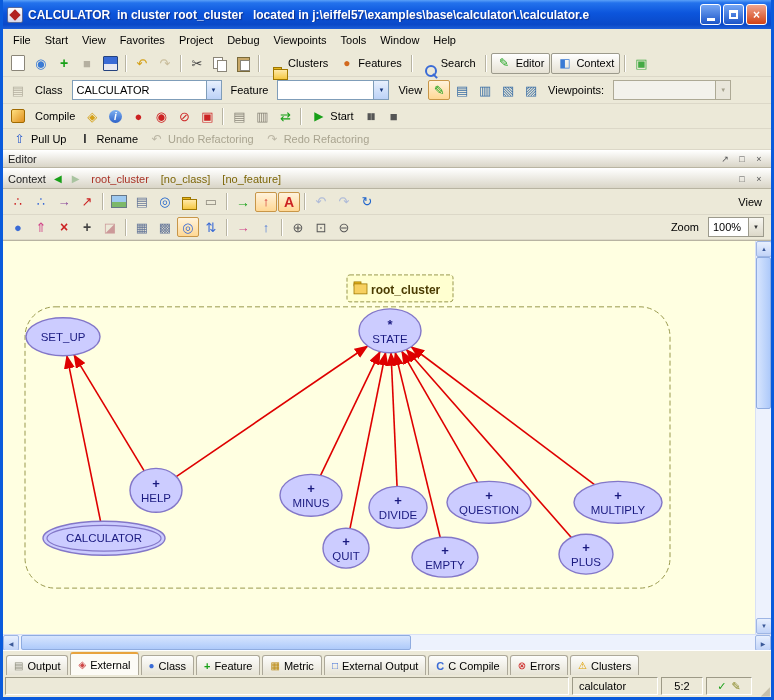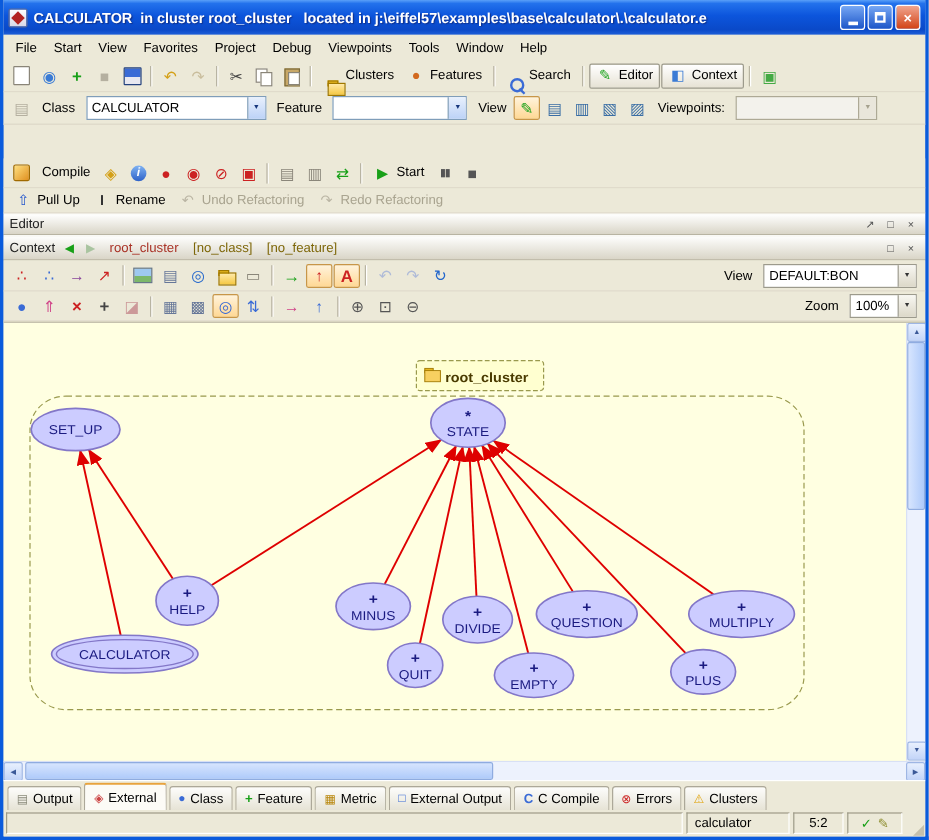--- a/index.html
+++ b/index.html
@@ -26,21 +26,21 @@
 
   
   .menubar{height:21px;flex:0 0 21px;display:flex;align-items:center;padding-left:3px;background:#ECE9D8;}
   .menu-item{padding:13px 7px;cursor:default;}
 
   
   .toolbar{display:flex;align-items:center;padding:1px 4px;gap:1px;background:#ECE9D8;
     border-bottom:1px solid #DCD8C8;}
   #tb-main{height:27px;flex:0 0 27px;}
   #tb-class{height:27px;flex:0 0 27px;}
-  #tb-compile{height:25px;flex:0 0 25px;margin-top:28px;}
+  #tb-compile{height:25px;flex:0 0 25px;}
   #tb-refactor{height:21px;flex:0 0 21px;}
   #tb-diagram1{height:26px;flex:0 0 26px;}
   #tb-diagram2{height:25px;flex:0 0 25px;}
   .tsep{width:2px;height:17px;border-left:1px solid #B8B4A2;border-right:1px solid #fff;margin:0 3px;}
   .tspring{flex:1;}
   .tlabel{padding:0 5px;white-space:nowrap;}
   .tico{width:22px;height:20px;display:flex;align-items:center;justify-content:center;
     font-size:13px;position:relative;border:1px solid transparent;border-radius:2px;}
   .tico.b{font-weight:bold;font-size:14px;}
   .tico.pressed{background:linear-gradient(#FFF3DC,#FFD894);border:1px solid #C89648;}
@@ -303,24 +303,20 @@
       <span class="tsep"></span>
       <span class="tico b" style="color: rgb(24, 160, 24);">→</span>
       <span class="tico pressed" style="color: rgb(204, 34, 34);">↑</span>
       <span class="tico pressed b" style="color: rgb(204, 34, 34);">A</span>
       <span class="tsep"></span>
       <span class="tico" style="color: rgb(175, 187, 216);">↶</span>
       <span class="tico" style="color: rgb(175, 187, 216);">↷</span>
       <span class="tico" style="color: rgb(34, 102, 204);">↻</span>
       <span class="tspring"></span>
       <span class="tlabel">View</span>
-      <span class="combo flat" style="width: 128px;">
-        <span class="combo-text">DEFAULT:BON</span>
-        <span class="combo-btn">▼</span>
-      </span>
     </div>
   <div class="toolbar" id="tb-diagram2">
       <span class="tico" style="color: rgb(58, 107, 214);">●</span>
       <span class="tico" style="color: rgb(208, 68, 136);">⇑</span>
       <span class="tico b" style="color: rgb(204, 34, 34);">×</span>
       <span class="tico b" style="color: rgb(68, 68, 68);">+</span>
       <span class="tico" style="color: rgb(204, 153, 153);">◪</span>
       <span class="tsep"></span>
       <span class="tico" style="color: rgb(102, 119, 153);">▦</span>
       <span class="tico" style="color: rgb(102, 119, 153);">▩</span>

